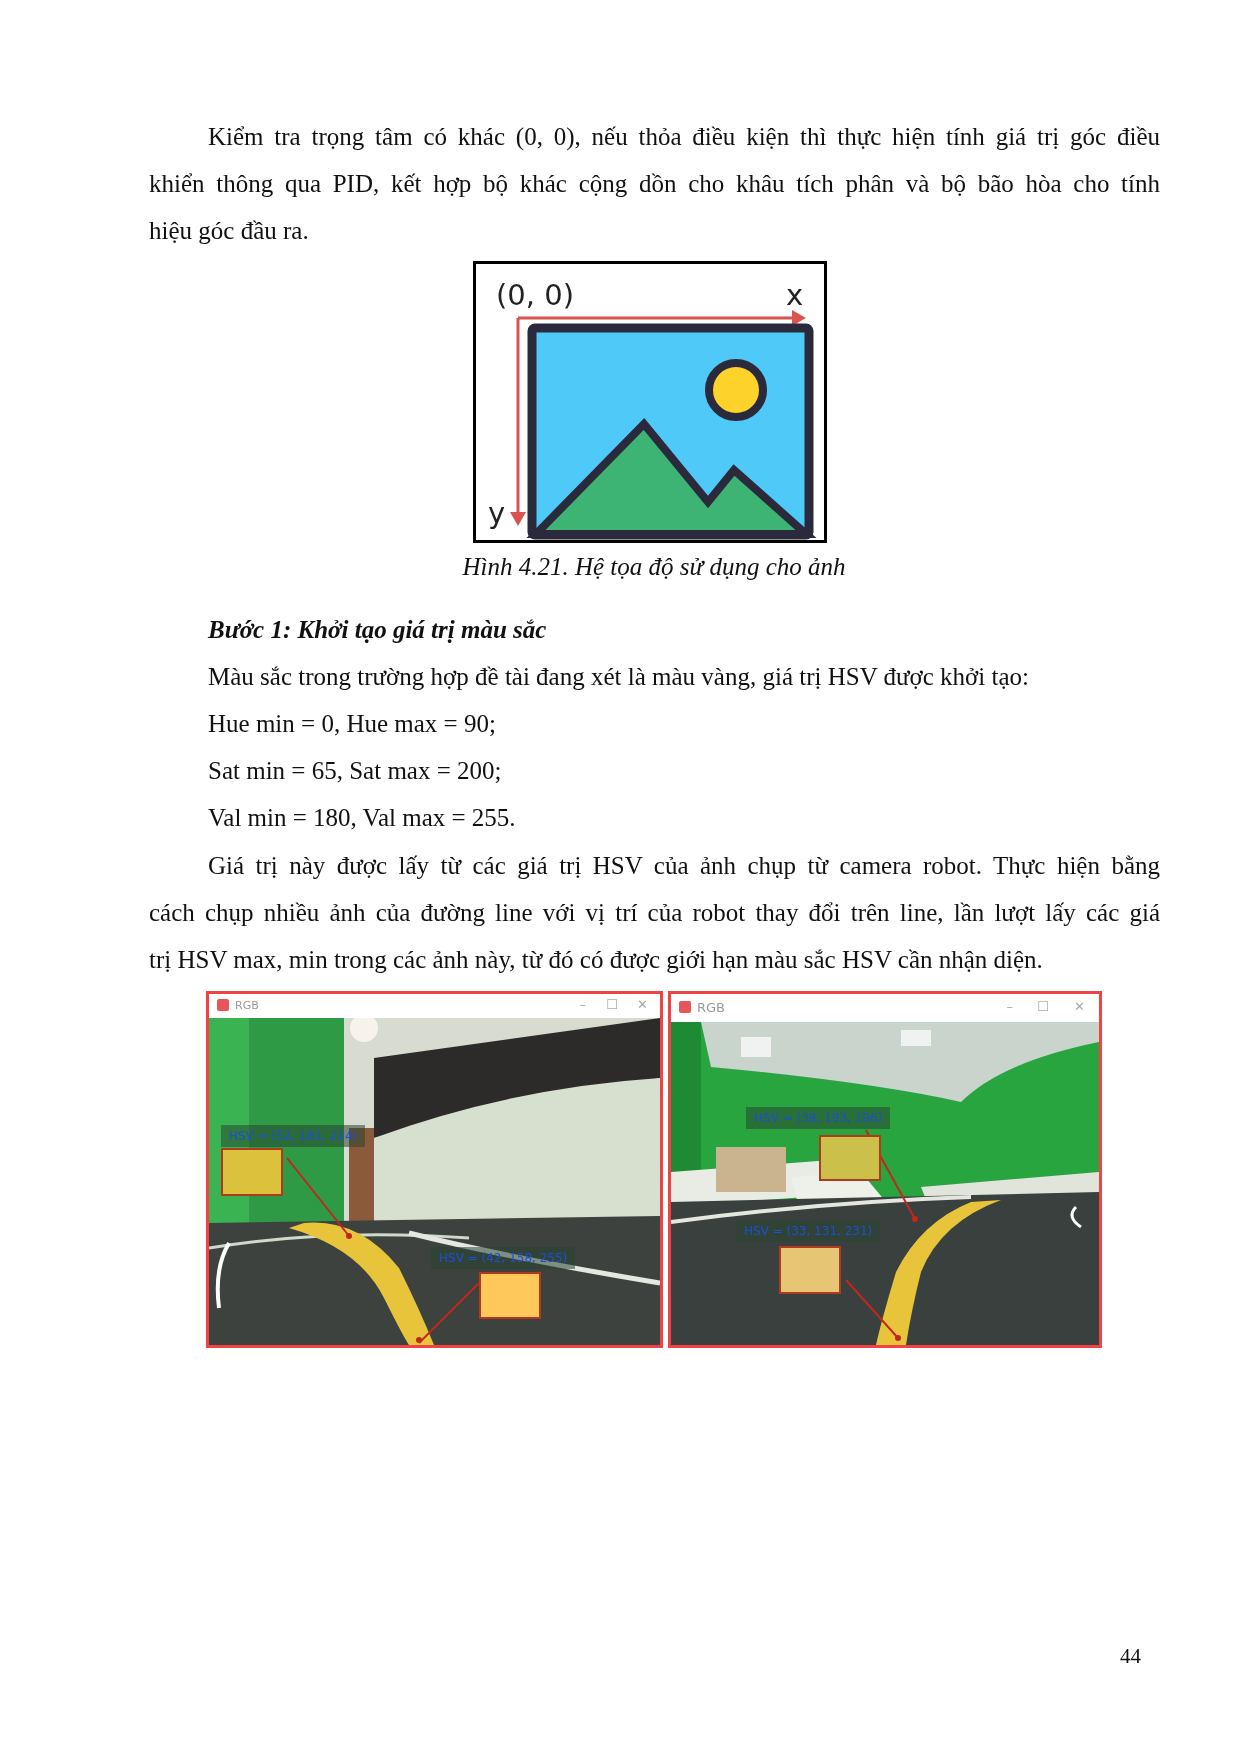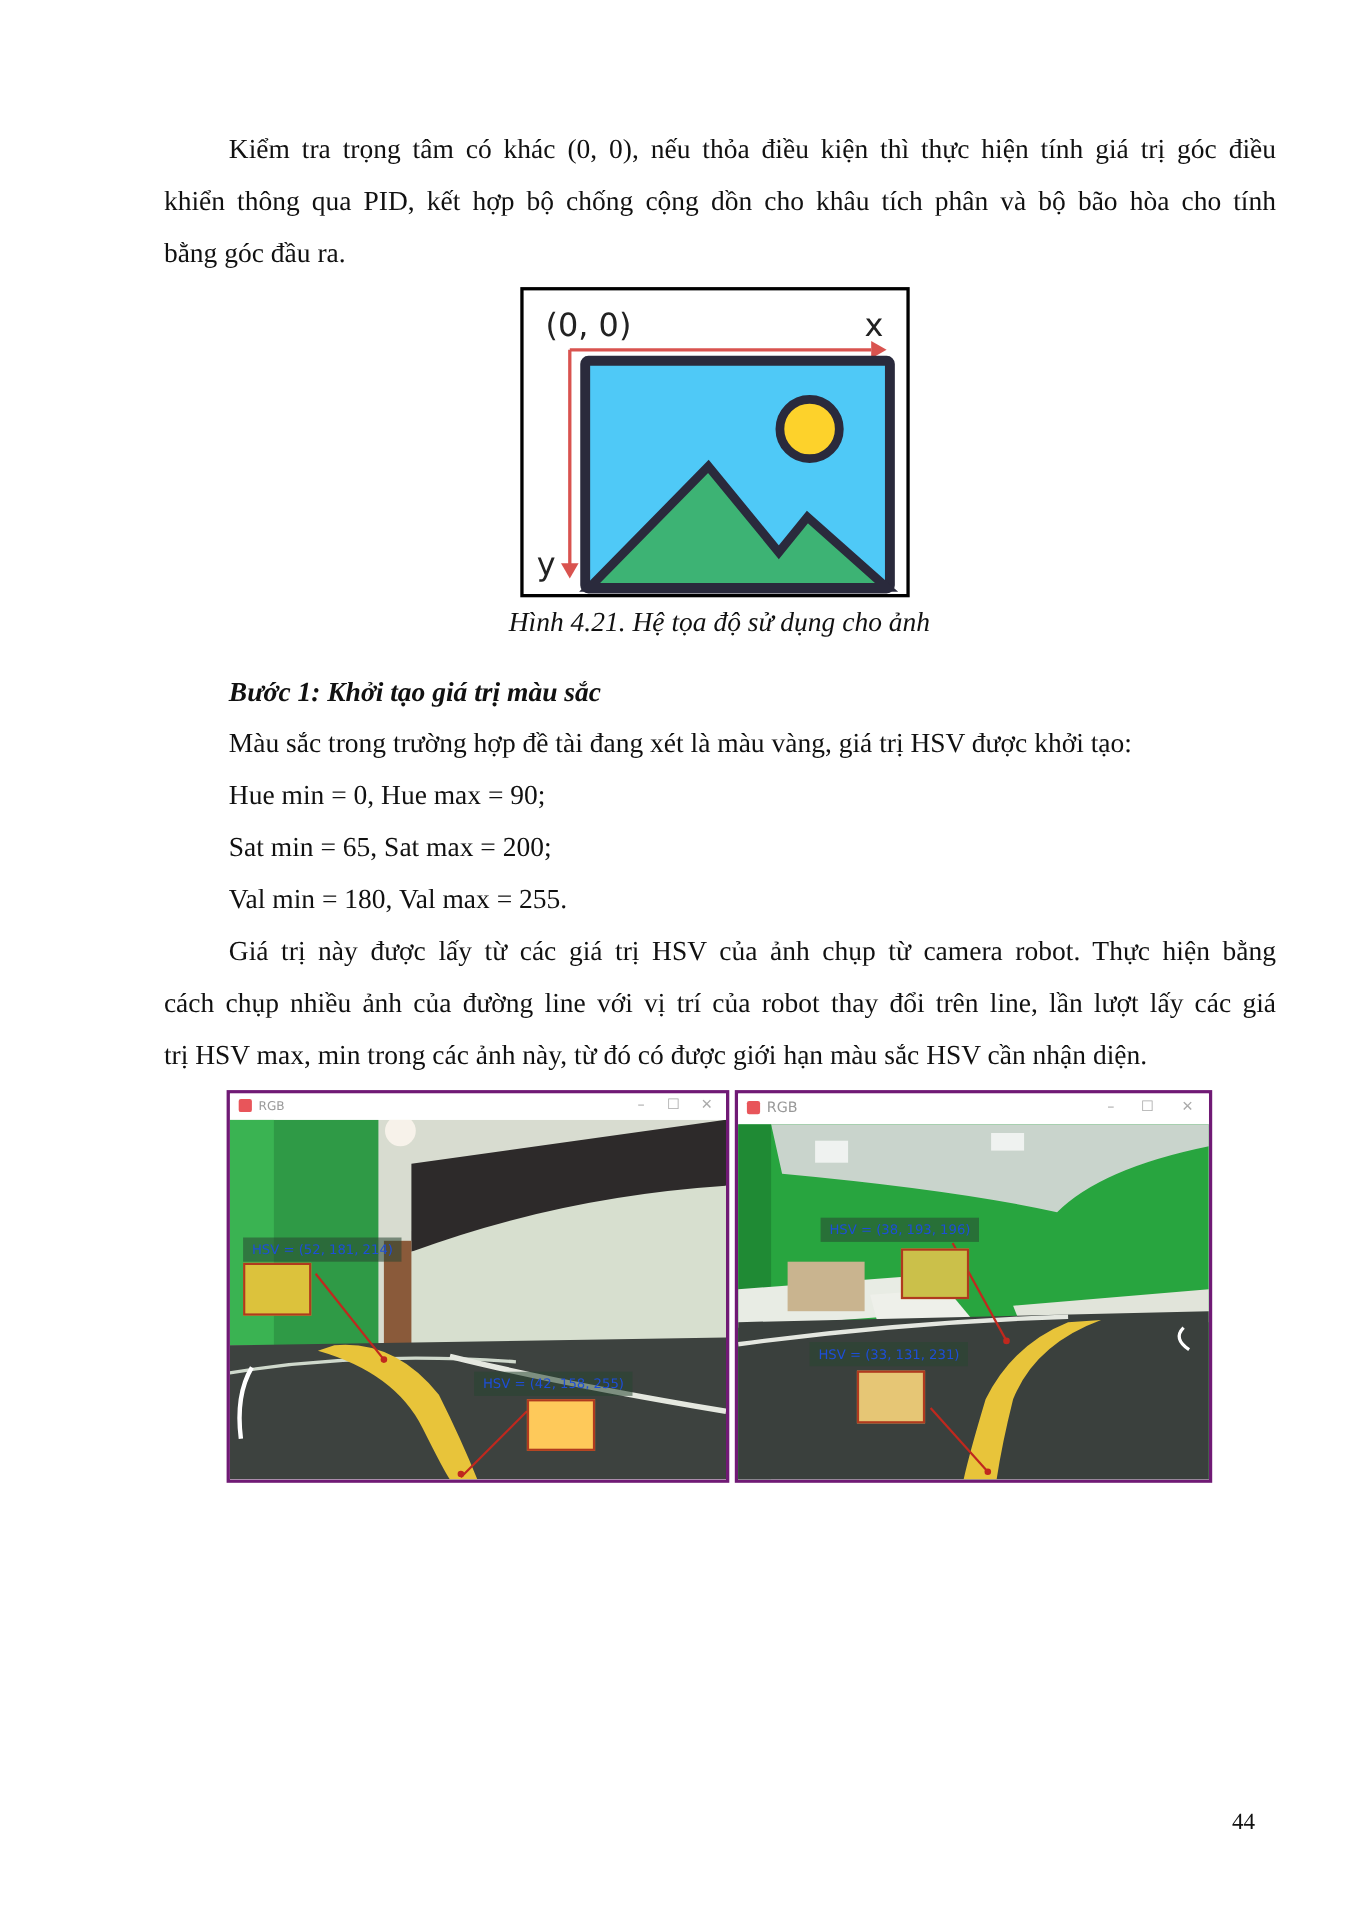--- a/index.html
+++ b/index.html
@@ -6,36 +6,36 @@
   body { width:1240px; height:1754px; position:relative; overflow:hidden;
          font-family:"Liberation Serif", "DejaVu Serif", serif; color:#111; }
   .line { position:absolute; left:149px; width:1011px; font-size:25px; line-height:30px; white-space:nowrap; }
   .indent { left:208px; width:952px; }
   .justify { text-align:justify; text-align-last:justify; white-space:normal; }
   .caption { position:absolute; left:0; width:1240px; text-align:center; font-size:25px; font-style:italic; }
   .heading { font-weight:bold; font-style:italic; }
   .fig1 { position:absolute; left:473px; top:261px; width:354px; height:282px; border:3px solid #000; box-sizing:border-box; background:#fff; }
   .fig1 svg { position:absolute; left:0; top:0; }
   .coord-label { position:absolute; font-family:"DejaVu Sans", sans-serif; font-size:29px; color:#222; }
-  .cam { position:absolute; top:991px; height:357px; border:3px solid #701a75; box-sizing:border-box; background:#fff; overflow:hidden; }
+  .cam { position:absolute; top:991px; height:357px; border:3px solid #ef4444; box-sizing:border-box; background:#fff; overflow:hidden; }
   .cam .titlebar { position:absolute; left:0; top:0; right:0; height:24px; background:#fff; font-family:"DejaVu Sans", sans-serif; font-size:11px; color:#999; }
   .cam .titlebar .title { position:absolute; left:26px; top:5px; }
   .cam .titlebar .appicon { position:absolute; left:8px; top:5px; width:12px; height:12px; background:#e8555a; border-radius:2px; }
   .cam .titlebar .ctrl { position:absolute; top:3px; font-size:13px; color:#aaa; }
   .cam .view { position:absolute; left:0; top:24px; right:0; bottom:0; }
   .hsv-label { position:absolute; background:rgba(40,70,50,0.55); color:#1d4ed8; font-family:"DejaVu Sans", sans-serif; font-size:12px; padding:4px 8px; white-space:nowrap; }
   .swatch { position:absolute; border:2px solid #b03a1e; box-sizing:border-box; }
   .page-num { position:absolute; left:1120px; top:1644px; font-size:21px; }
 </style>
 </head>
 <body>
 
 <div class="line indent justify" style="top:122px;">Kiểm tra trọng tâm có khác (0, 0), nếu thỏa điều kiện thì thực hiện tính giá trị góc điều</div>
-<div class="line justify" style="top:169px;">khiển thông qua PID, kết hợp bộ chống cộng dồn cho khâu tích phân và bộ bão hòa cho tính</div>
-<div class="line" style="top:216px;">bằng góc đầu ra.</div>
+<div class="line justify" style="top:169px;">khiển thông qua PID, kết hợp bộ khác cộng dồn cho khâu tích phân và bộ bão hòa cho tính</div>
+<div class="line" style="top:216px;">hiệu góc đầu ra.</div>
 
 <div class="fig1">
   <svg width="348" height="276" viewBox="0 0 348 276">
 
     <line x1="42" y1="54" x2="316" y2="54" stroke="#d9534f" stroke-width="3"></line>
     <polygon points="316,46 330,54 316,62" fill="#d9534f"></polygon>
     <line x1="42" y1="54" x2="42" y2="250" stroke="#d9534f" stroke-width="3"></line>
     <polygon points="34,248 42,262 50,248" fill="#d9534f"></polygon>
 
     <rect x="56" y="64" width="277" height="207" rx="3" fill="#4fc9f7" stroke="#2a2a3c" stroke-width="9"></rect>

